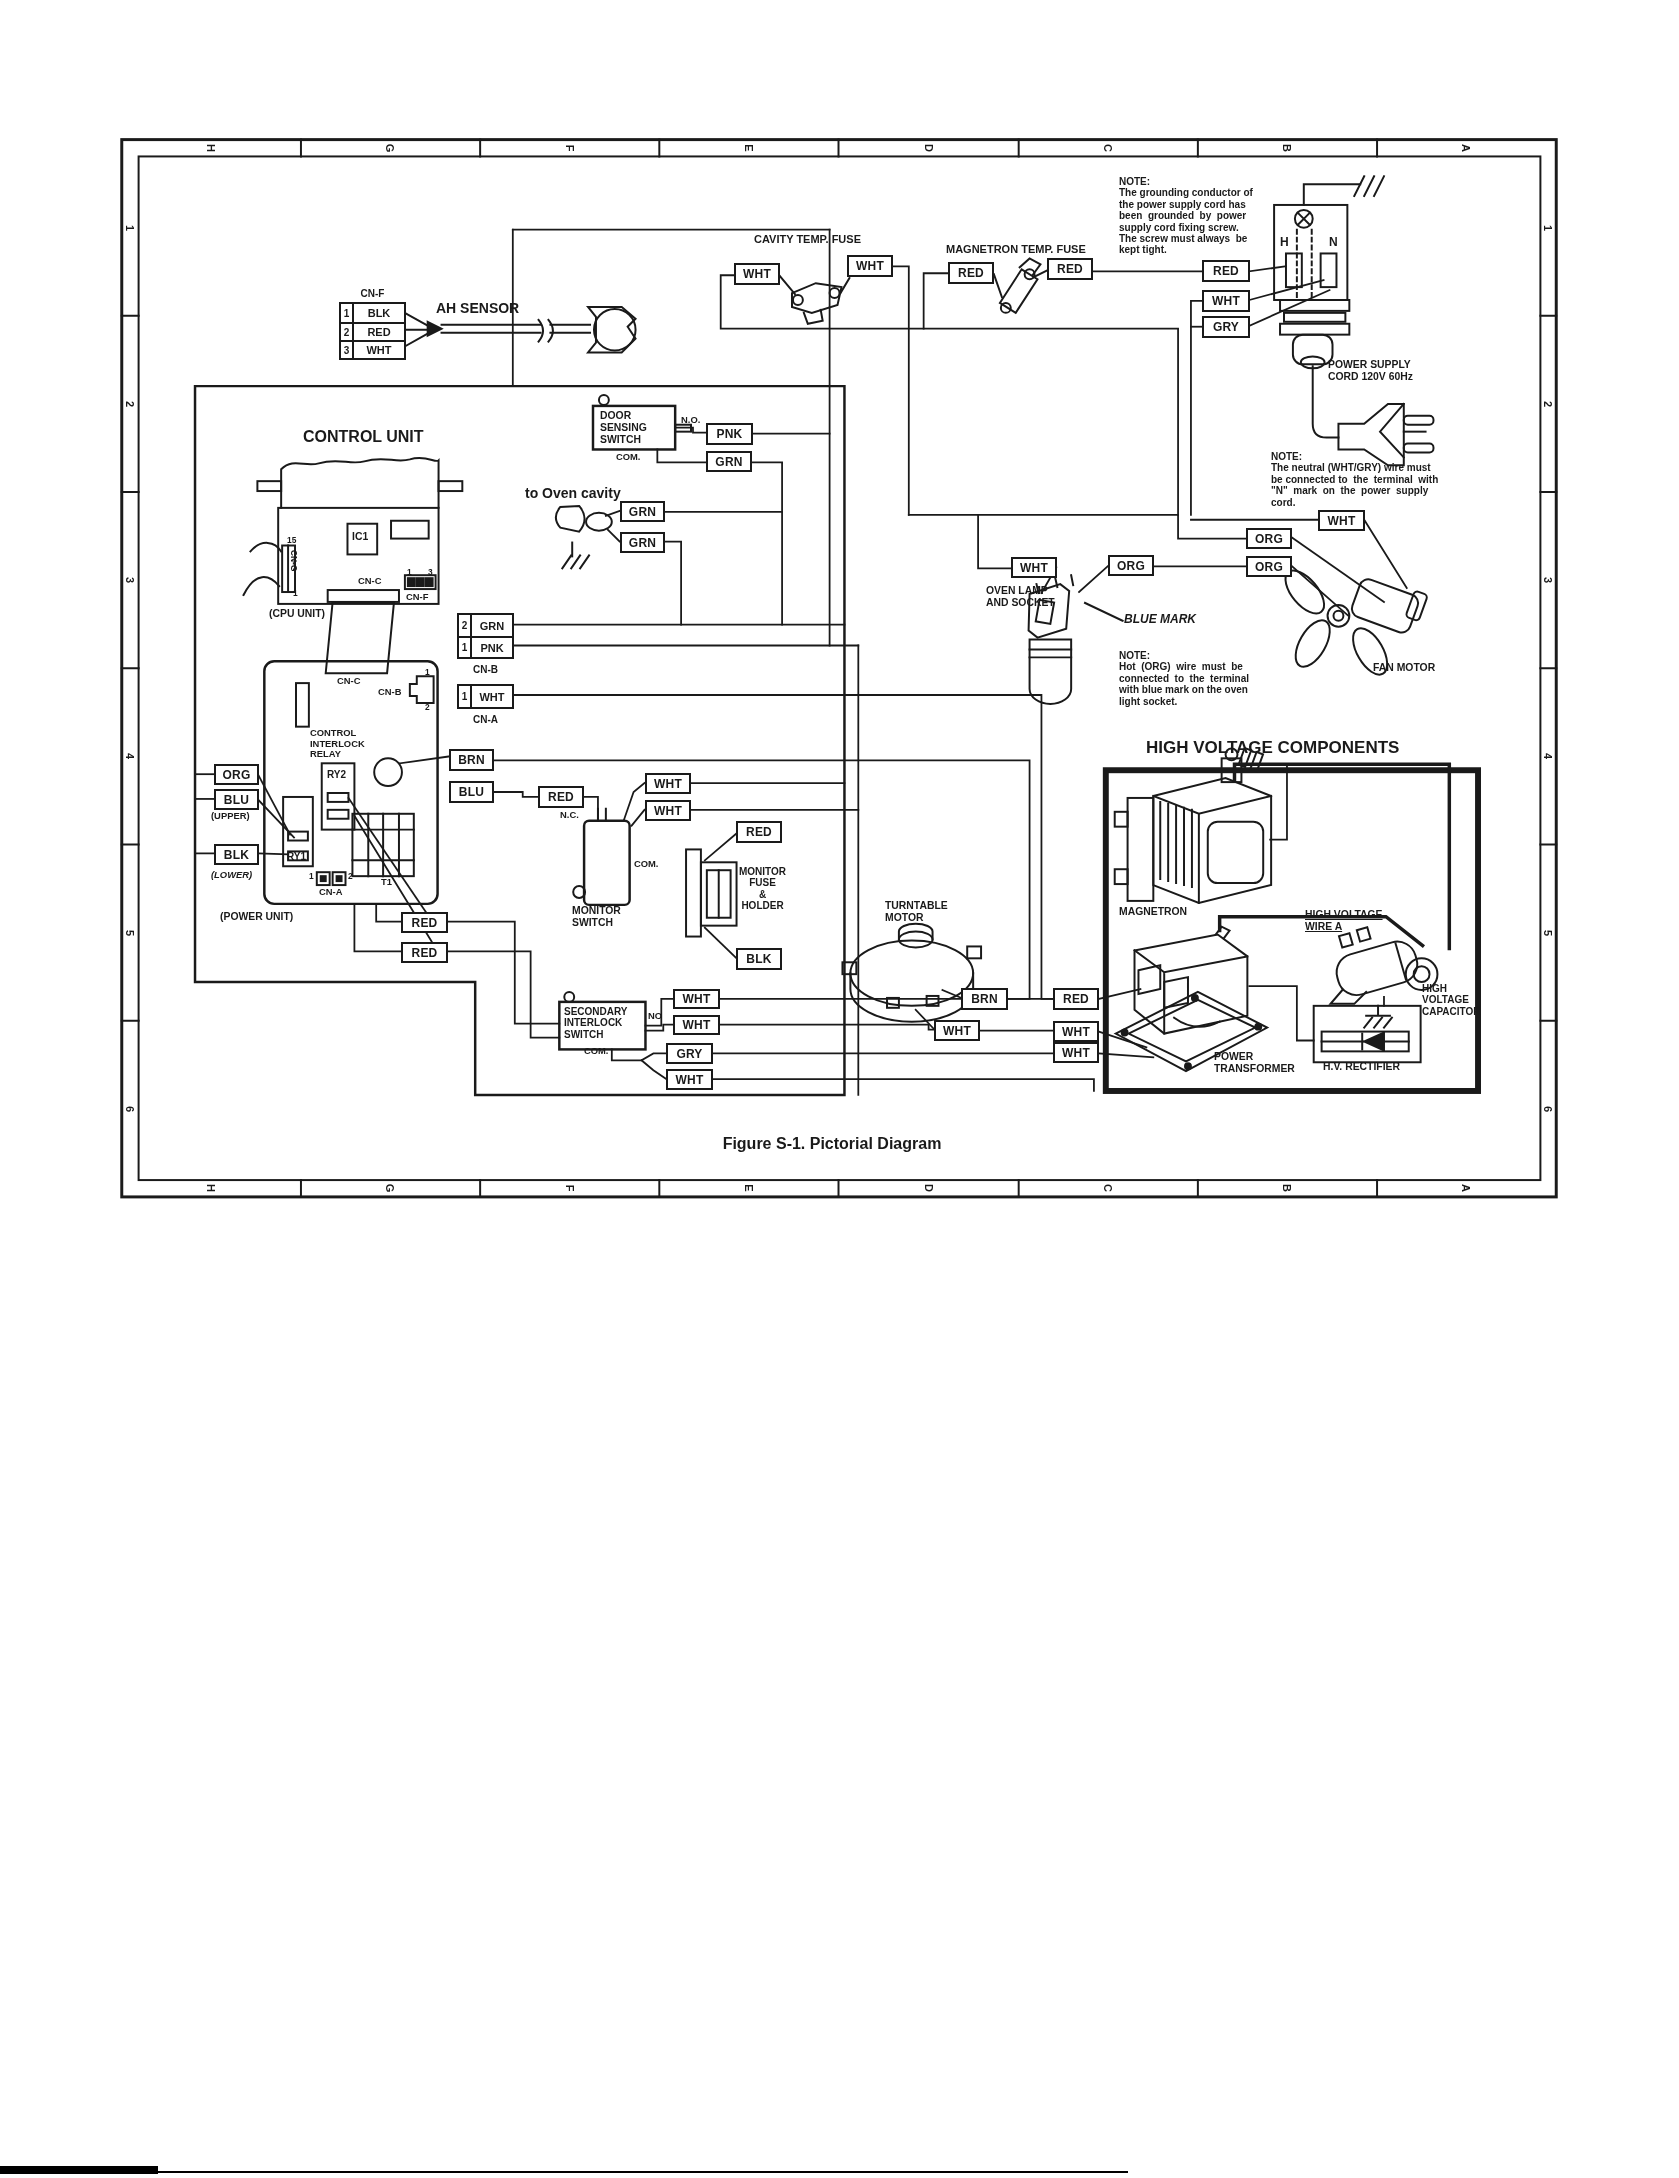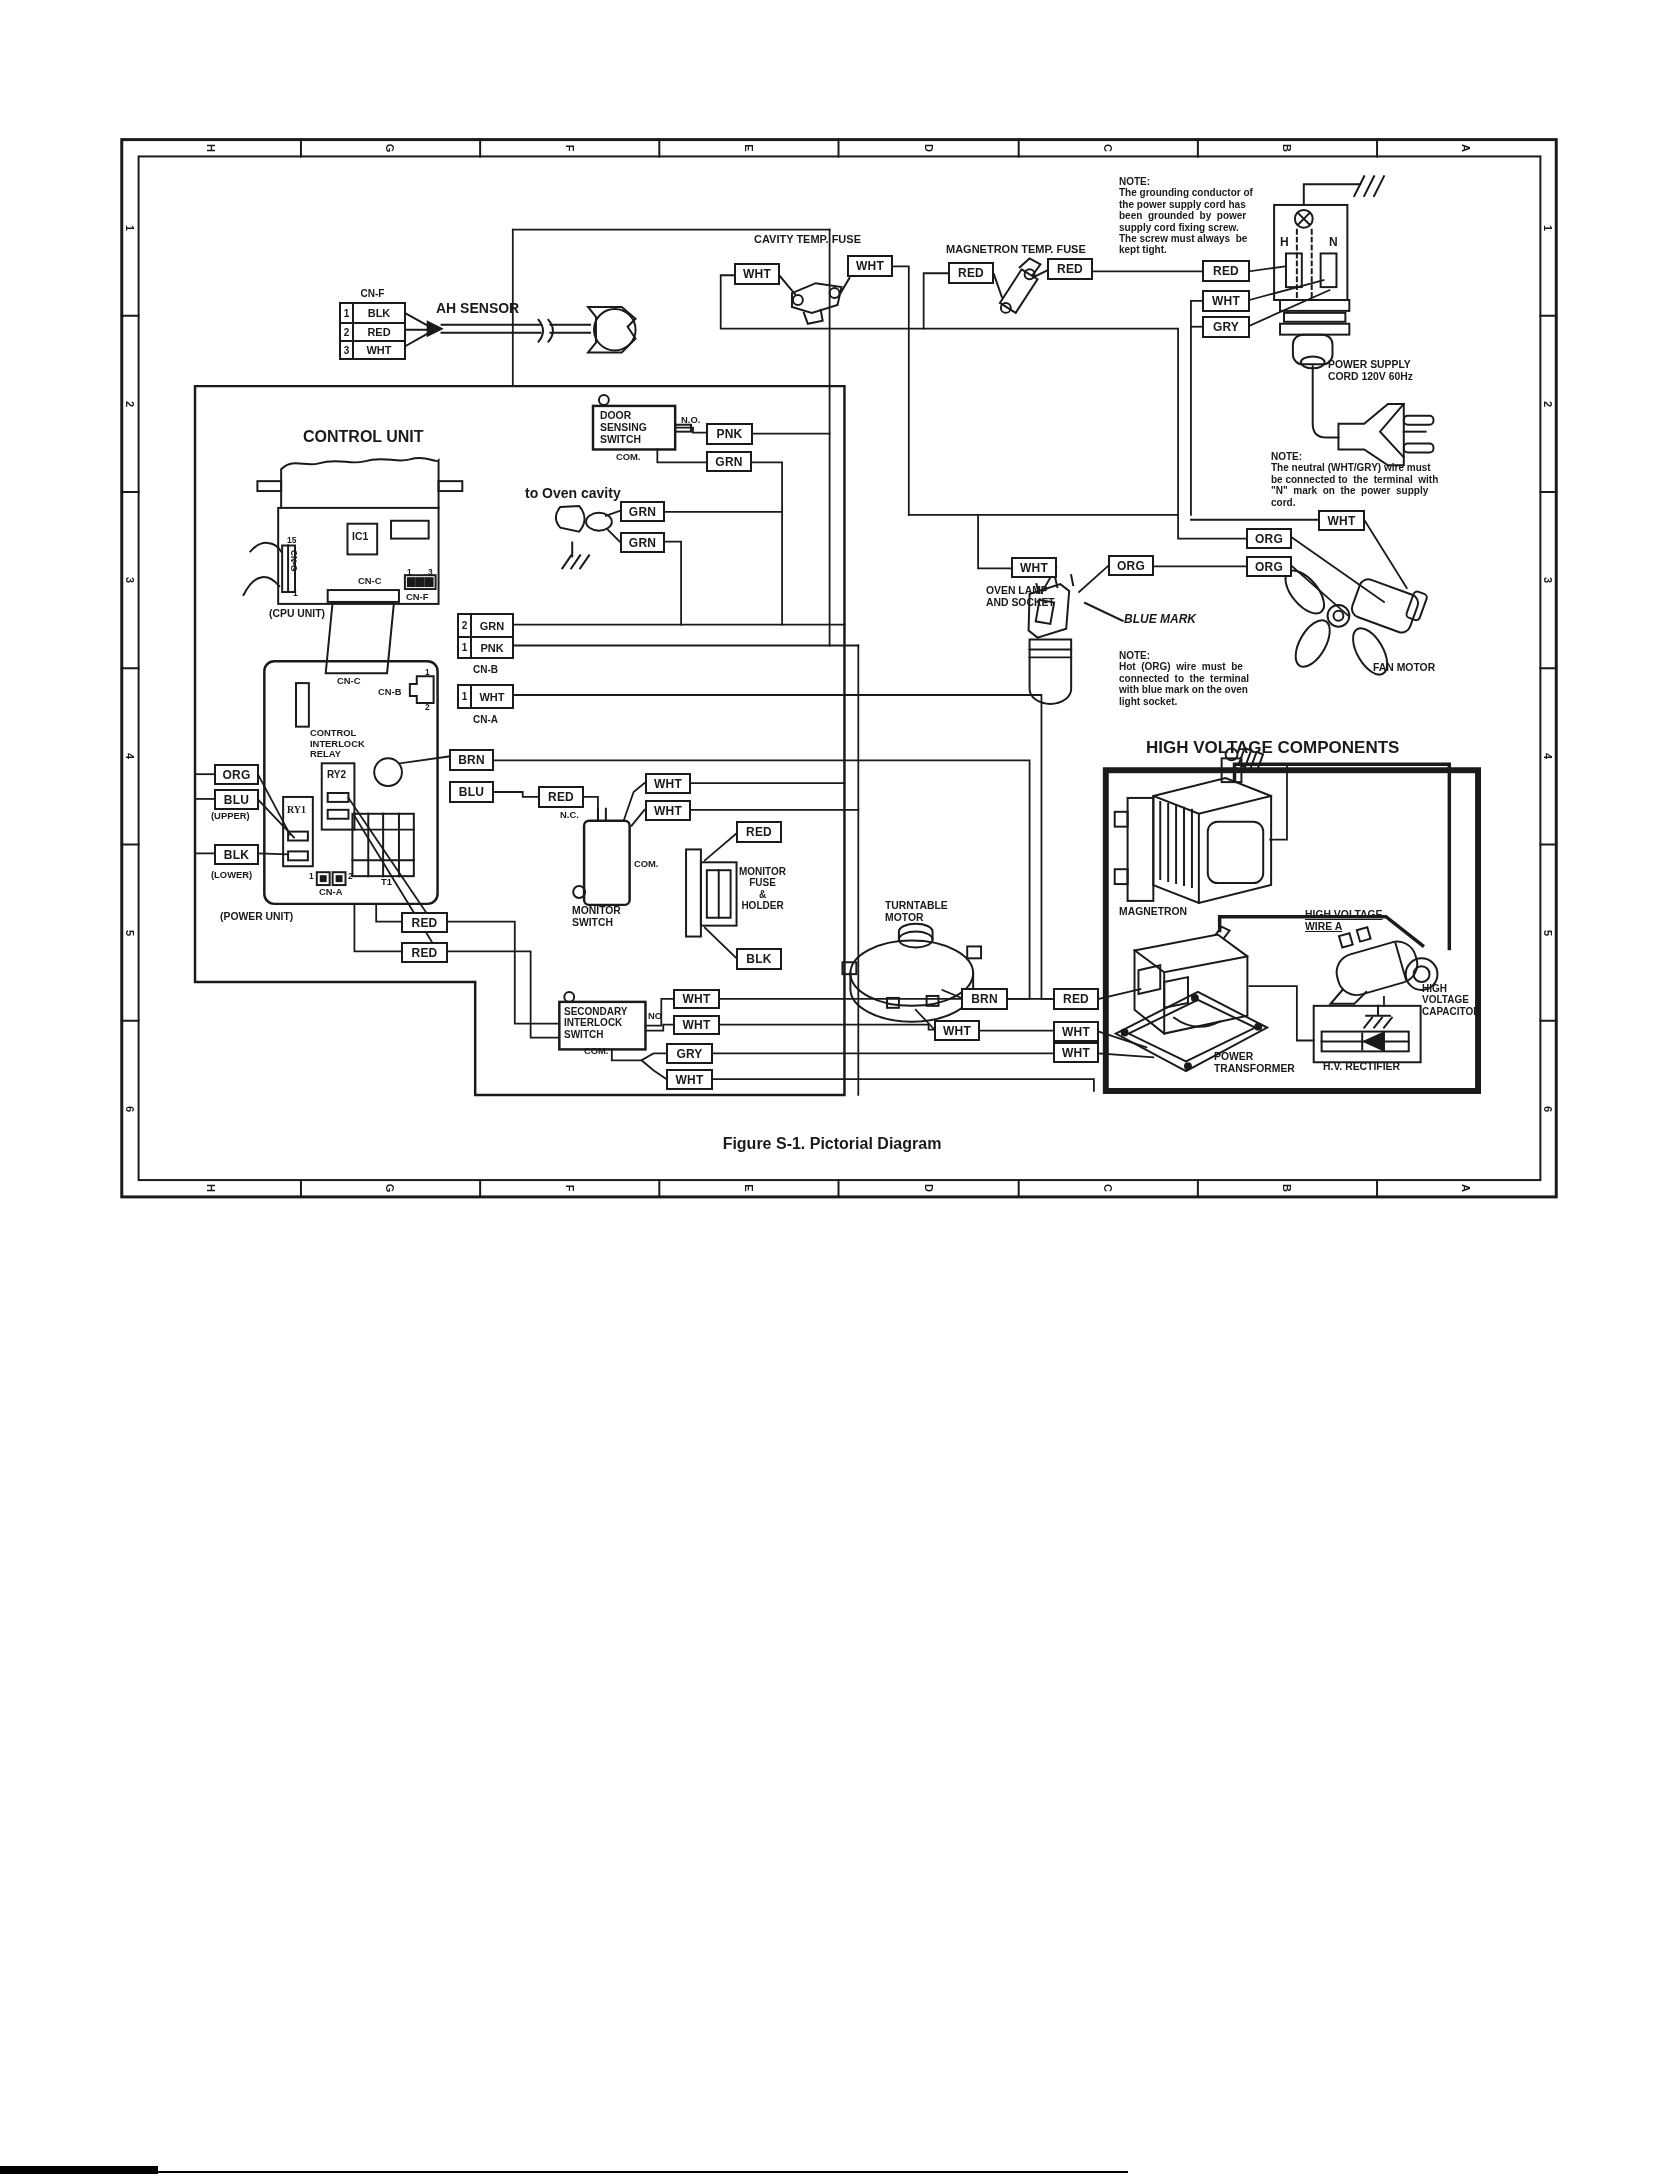--- a/index.html
+++ b/index.html
@@ -396,23 +396,23 @@
       <div class="tx" style="left: 406px; top: 592px; font-size: 9.4px;">CN-F</div>
       <div class="tx" style="left: 269px; top: 608px; font-size: 10.4px;">(CPU UNIT)</div>
       <div class="tx" style="left: 337px; top: 676px; font-size: 9.4px;">CN-C</div>
       <div class="tx" style="left: 378px; top: 687px; font-size: 9.4px;">CN-B</div>
       <div class="tx" style="left: 425px; top: 668px; font-size: 8.4px;">1</div>
       <div class="tx" style="left: 425px; top: 703px; font-size: 8.4px;">2</div>
       <div class="tx" style="left: 310px; top: 728px; font-size: 9.4px;">CONTROL
 INTERLOCK
 RELAY</div>
       <div class="tx" style="left: 327px; top: 769px; font-size: 10px;">RY2</div>
-      <div class="tx" style="left: 287px; top: 804px; font-size: 10px; font-family: Liberation Serif, serif;">RY1</div>
+      <div class="tx" style="left: 287px; top: 851px; font-size: 10px;">RY1</div>
       <div class="tx" style="left: 211px; top: 811px; font-size: 9.4px;">(UPPER)</div>
-      <div class="tx" style="left: 211px; top: 870px; font-size: 9.4px;">(LOWER)</div>
+      <div class="tx" style="left: 211px; top: 870px; font-size: 9.4px; font-style: italic;">(LOWER)</div>
       <div class="tx" style="left: 309px; top: 872px; font-size: 8.4px;">1</div>
       <div class="tx" style="left: 348px; top: 872px; font-size: 8.4px;">2</div>
       <div class="tx" style="left: 319px; top: 887px; font-size: 9.4px;">CN-A</div>
       <div class="tx" style="left: 381px; top: 877px; font-size: 9.4px;">T1</div>
       <div class="tx" style="left: 220px; top: 911px; font-size: 10.4px;">(POWER UNIT)</div>
       <div class="tx" style="left: 560px; top: 810px; font-size: 9.4px;">N.C.</div>
       <div class="tx" style="left: 634px; top: 859px; font-size: 9.4px;">COM.</div>
       <div class="tx" style="left: 572px; top: 905px; font-size: 10.4px;">MONITOR
 SWITCH</div>
       <div class="tx" style="left: 735px; top: 866px; font-size: 10px; width: 55px; text-align: center;">MONITOR

